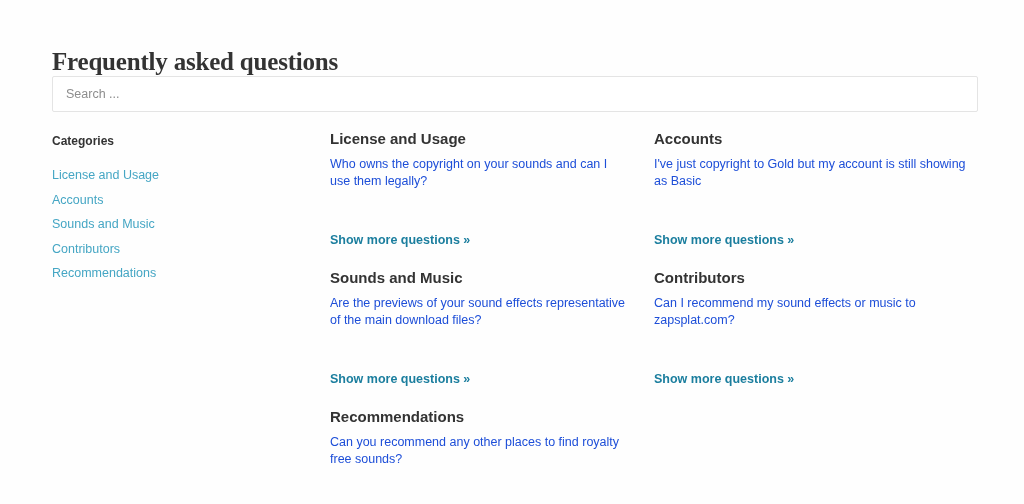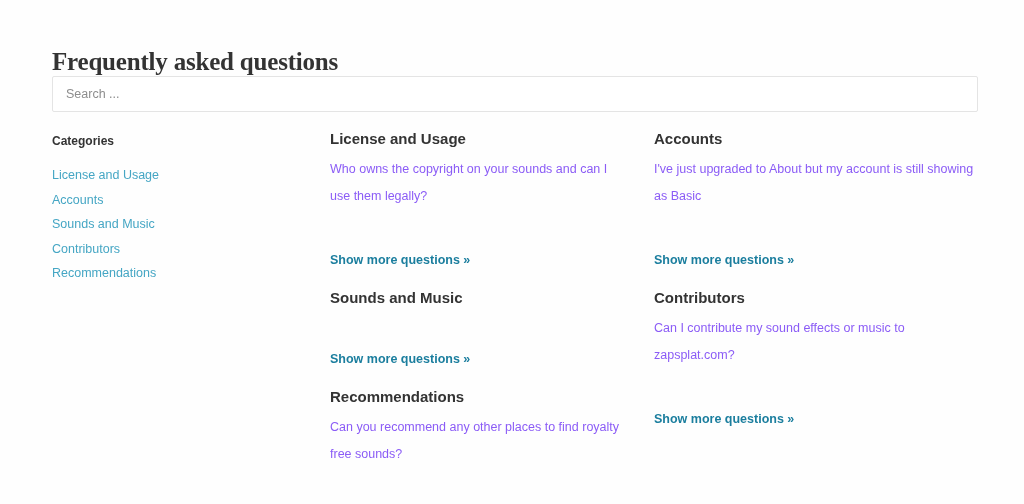--- a/index.html
+++ b/index.html
@@ -96,23 +96,23 @@
   .faq-block-title {
     font-size: 15px;
     font-weight: bold;
     color: #333333;
     margin: 0 0 8px 0;
     line-height: 18px;
   }
   .faq-question {
     display: block;
     font-size: 12.5px;
-    color: #8b5cf6;
+    color: #1d4ed8;
     text-decoration: none;
-    line-height: 27px;
+    line-height: 17px;
     margin-bottom: 6px;
   }
   .show-more {
     display: inline-block;
     font-size: 12.5px;
     font-weight: bold;
     color: #1b7e9e;
     text-decoration: none;
     line-height: 16px;
     margin-top: 36px;
@@ -155,41 +155,42 @@
     <div class="col col-mid">
 
       <div class="faq-block">
         <h3 class="faq-block-title">License and Usage</h3>
         <a class="faq-question" href="#">Who owns the copyright on your sounds and can I use them legally?</a>
         <a class="show-more" href="#">Show more questions »</a>
       </div>
 
       <div class="faq-block">
         <h3 class="faq-block-title">Sounds and Music</h3>
+        <a class="faq-question" href="#">Are the previews of your sound effects representative of the main download files?</a>
         <a class="show-more" href="#">Show more questions »</a>
       </div>
 
       <div class="faq-block">
         <h3 class="faq-block-title">Recommendations</h3>
         <a class="faq-question" href="#">Can you recommend any other places to find royalty free sounds?</a>
         <a class="show-more" href="#">Show more questions »</a>
       </div>
 
     </div>
 
     <div class="col col-right">
 
       <div class="faq-block">
         <h3 class="faq-block-title">Accounts</h3>
-        <a class="faq-question" href="#">I've just upgraded to About but my account is still showing as Basic</a>
+        <a class="faq-question" href="#">I've just copyright to Gold but my account is still showing as Basic</a>
         <a class="show-more" href="#">Show more questions »</a>
       </div>
 
       <div class="faq-block">
         <h3 class="faq-block-title">Contributors</h3>
-        <a class="faq-question" href="#">Can I contribute my sound effects or music to zapsplat.com?</a>
+        <a class="faq-question" href="#">Can I recommend my sound effects or music to zapsplat.com?</a>
         <a class="show-more" href="#">Show more questions »</a>
       </div>
 
     </div>
 
   </div>
 </div>
 
 </body></html>

